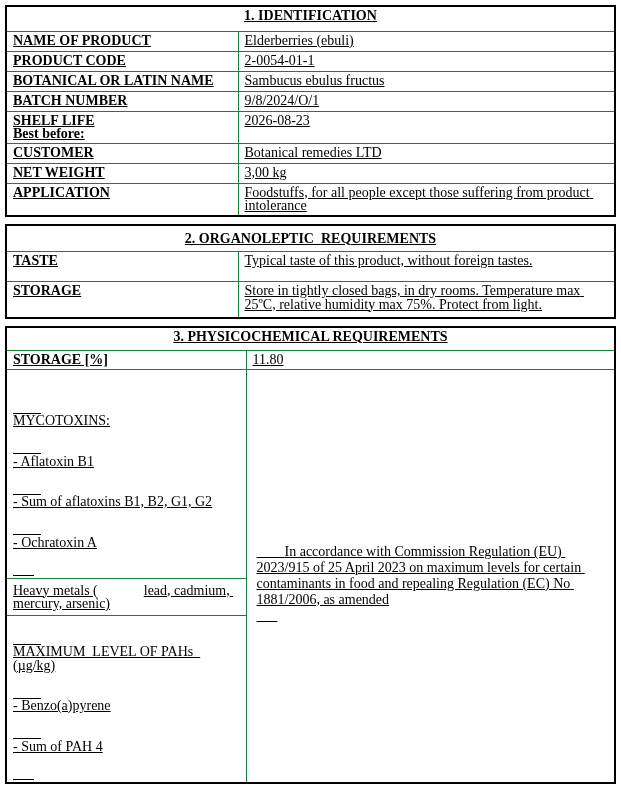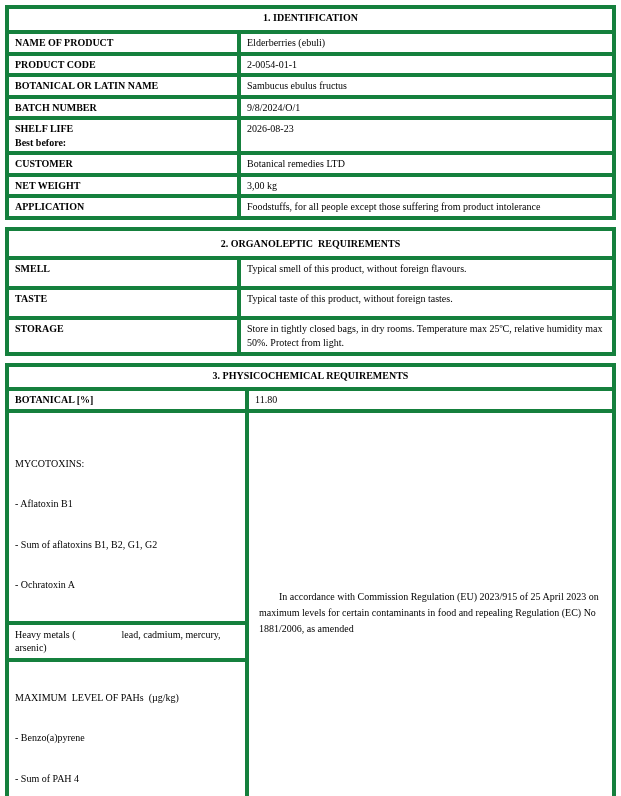--- a/index.html
+++ b/index.html
@@ -16,27 +16,28 @@
   }
   table.t {
     border-collapse: collapse;
     table-layout: fixed;
     width: 611px;
     border: 2px solid #000000;
     margin-bottom: 7px;
     background: #ffffff;
   }
   table.t td {
-    border: 4px solid #15803d;
-    font-size: 10px;
+    border: 1px solid #15803d;
+    font-size: 14px;
     line-height: 13.5px;
     padding: 2px 6px;
     white-space: pre-wrap;
     vertical-align: top;
     overflow: hidden;
+    text-decoration: underline;
   }
   td.title {
     text-align: center;
     font-weight: bold;
     font-size: 11.6px;
     padding: 5px 4px 4px 4px;
     line-height: 14px;
   }
   td.lbl { font-weight: bold; }
   
@@ -110,45 +111,41 @@
   <table class="t t2">
     <colgroup>
         <col style="width:232px">
         <col>
       </colgroup>
     <tbody>
         <tr>
       <td colspan="2" class="title">2. ORGANOLEPTIC  REQUIREMENTS</td>
     </tr>
     <tr>
-      <td class="lbl">SMELL</td>
-      <td>Typical smell of this product, without foreign flavours.</td>
-    </tr>
-    <tr>
       <td class="lbl">TASTE</td>
       <td>Typical taste of this product, without foreign tastes.</td>
     </tr>
     <tr class="storage">
       <td class="lbl">STORAGE</td>
-      <td>Store in tightly closed bags, in dry rooms. Temperature max 25ºC, relative humidity max 50%. Protect from light.</td>
+      <td>Store in tightly closed bags, in dry rooms. Temperature max 25ºC, relative humidity max 75%. Protect from light.</td>
     </tr>
   </tbody>
     </table>
 
   <table class="t t3">
     <colgroup>
         <col style="width:240px">
         <col>
       </colgroup>
     <tbody>
         <tr>
       <td colspan="2" class="title">3. PHYSICOCHEMICAL REQUIREMENTS</td>
     </tr>
     <tr class="hum">
-      <td class="lbl">BOTANICAL [%]</td>
+      <td class="lbl">STORAGE [%]</td>
       <td>11.80</td>
     </tr>
     <tr>
       <td class="myco">
         <div class="lbl">MYCOTOXINS:</div>
         <div class="list-item">- Aflatoxin B1</div>
         <div class="list-item">- Sum of aflatoxins B1, B2, G1, G2</div>
         <div class="list-item">- Ochratoxin A</div>
       </td>
       <td rowspan="3" class="reg">

